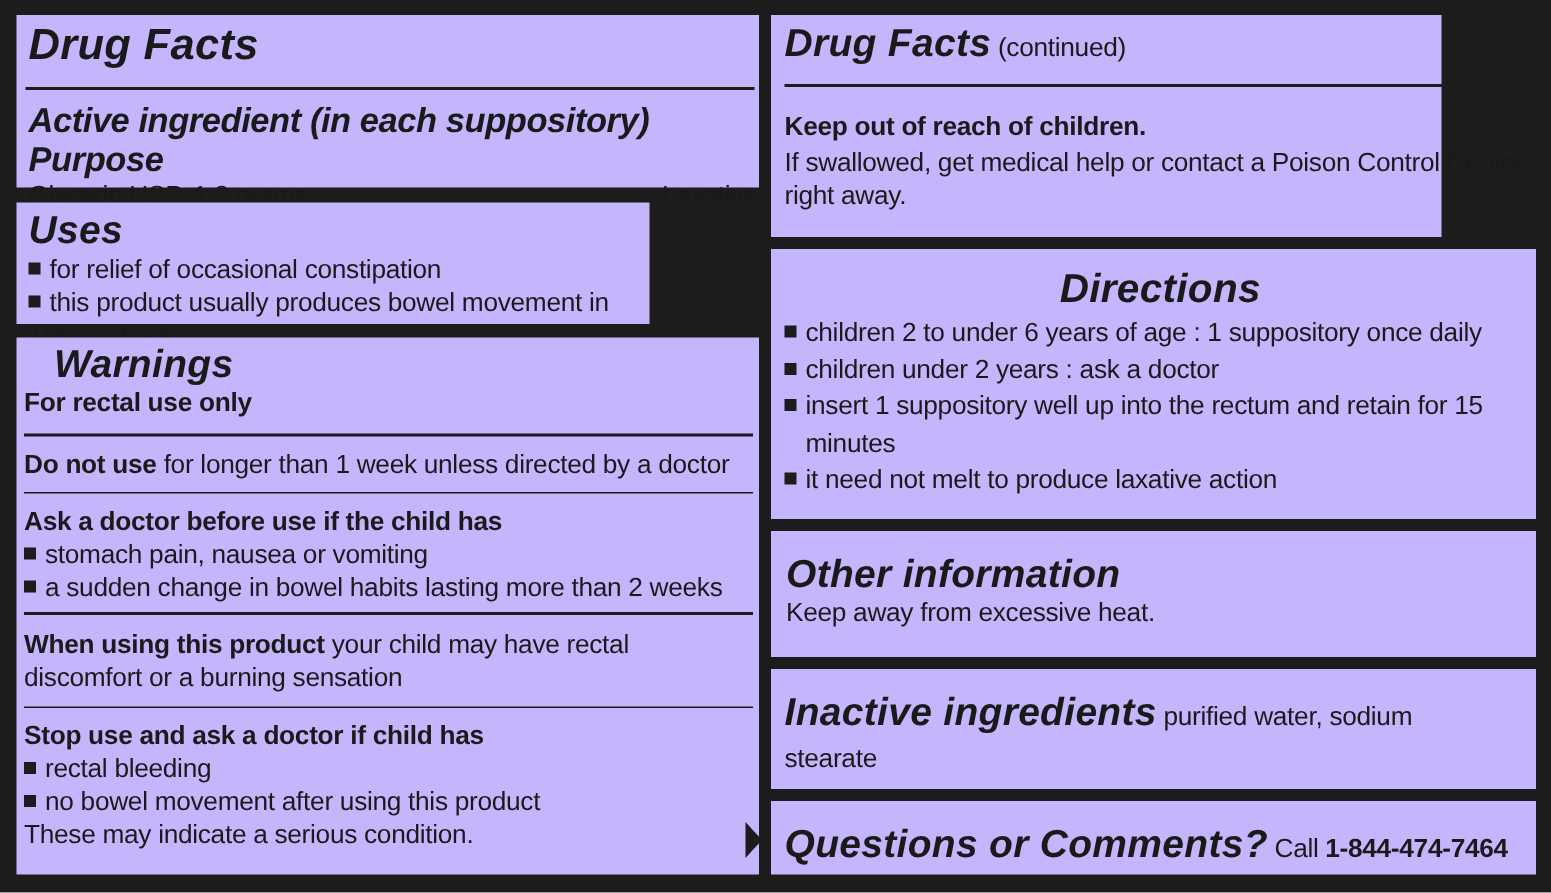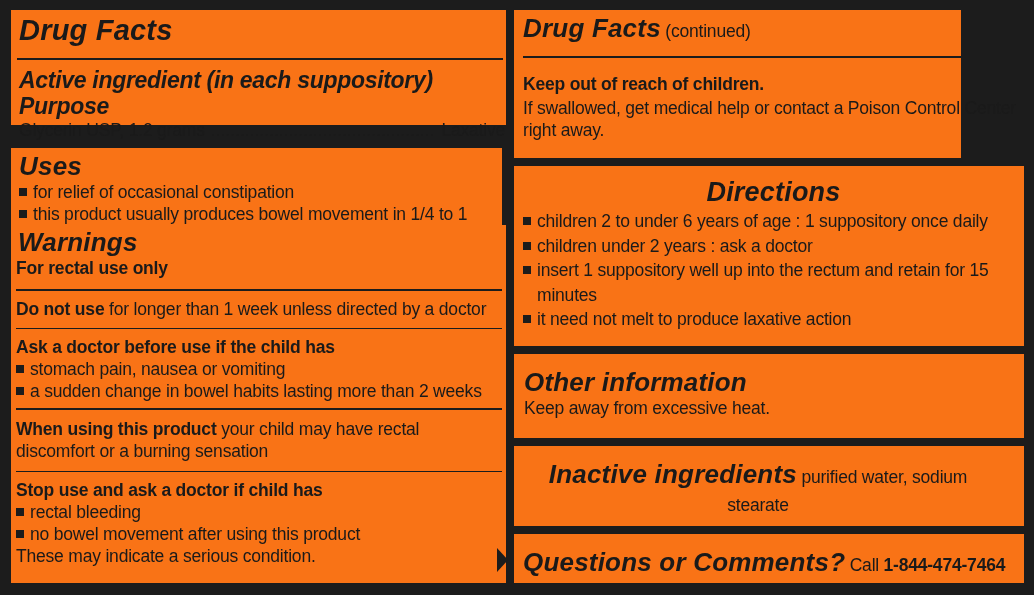--- a/index.html
+++ b/index.html
@@ -1,18 +1,18 @@
 <!DOCTYPE html>
 <html><head>
 <meta charset="utf-8">
 <style>
   html, body { margin: 0; padding: 0; background: #ffffff; }
   body { width: 1034px; height: 595px; overflow: hidden; position: relative; font-family: "Liberation Sans", sans-serif; color: #1a1a1a; }
   .frame { position: absolute; left: 0; top: 0; width: 1034px; height: 595px; background: #1c1c1c; }
-  .box { position: absolute; background: #f97316; box-sizing: border-box; }
+  .box { position: absolute; background: #c4b5fd; box-sizing: border-box; }
   .h-title { font-weight: bold; font-style: italic; font-size: 29px; line-height: 32px; letter-spacing: 0.2px; }
   .h-sub { font-weight: bold; font-style: italic; font-size: 23px; line-height: 26px; letter-spacing: -0.3px; }
   .t { font-size: 17.5px; line-height: 22px; transform-origin: left; letter-spacing: -0.2px; }
   .b { font-weight: bold; }
   .rule { height: 1.5px; background: #1c1c1c; }
   .bullet { display: inline-block; width: 8px; height: 8px; background: #1c1c1c; margin-right: 6px; vertical-align: 2px; }
   .row-dots { display: flex; align-items: flex-start; }
   .row-dots .dots { flex: 1; overflow: hidden; white-space: nowrap; margin: 0 6px; letter-spacing: 0; }
   .tri { position: absolute; left: 497px; top: 548px; width: 0; height: 0; border-top: 12px solid transparent; border-bottom: 12px solid transparent; border-left: 11px solid #1c1c1c; }
 </style>
@@ -25,28 +25,28 @@
   <div class="h-title" style="margin-left:2px;">Drug Facts</div>
   <div class="rule" style="width:486px; margin-top:12px;"></div>
   <div class="h-sub" style="margin-top:7px; margin-left:2px;">Active ingredient (in each suppository) Purpose</div>
   <div class="t row-dots" style="width:486px; margin-left:2px;">
     <span>Glycerin USP, 1.2 grams</span>
     <span class="dots">....................................................................................................</span>
     <span>Laxative</span>
   </div>
 </div>
 
-<div class="box" style="left:11px; top:148px; width:491px; height:81px; padding:3px 0 0 8px;">
+<div class="box" style="left:11px; top:135px; width:422px; height:81px; padding:3px 0 0 8px;">
   <div class="h-title" style="font-size:26px; line-height:30px;">Uses</div>
   <div class="t"><span class="bullet"></span><span>for relief of occasional constipation</span></div>
   <div class="t"><span class="bullet"></span><span>this product usually produces bowel movement in 1/4 to 1 hour</span></div>
 </div>
 
 <div class="box" style="left:11px; top:225px; width:495px; height:358px; padding:2px 0 0 5px;">
-  <div class="h-title" style="font-size:26px; line-height:30px; margin-left:2px;">Warnings</div>
+  <div class="h-title" style="font-size:26px; line-height:30px; margin-left:20px;">Warnings</div>
   <div class="t b">For rectal use only</div>
   <div class="rule" style="width:486px; margin-top:10px;"></div>
   <div class="t" style="margin-top:7px;"><span class="b">Do not use</span><span> for longer than 1 week unless directed by a doctor</span></div>
   <div class="rule" style="width:486px; margin-top:8px;"></div>
   <div class="t b" style="margin-top:7px;">Ask a doctor before use if the child has</div>
   <div class="t"><span class="bullet"></span><span>stomach pain, nausea or vomiting</span></div>
   <div class="t"><span class="bullet"></span><span>a sudden change in bowel habits lasting more than 2 weeks</span></div>
   <div class="rule" style="width:486px; margin-top:6px;"></div>
   <div class="t" style="margin-top:8px; width:486px;"><span class="b">When using this product</span><span> your child may have rectal discomfort or a burning sensation</span></div>
   <div class="rule" style="width:486px; margin-top:9px;"></div>
@@ -73,21 +73,21 @@
   <div class="t" style="line-height:24.5px;"><span class="bullet"></span><span>children under 2 years : ask a doctor</span></div>
   <div class="t" style="line-height:24.5px; width:460px; padding-left:14px; text-indent:-14px;"><span class="bullet"></span><span>insert 1 suppository well up into the rectum and retain for 15 minutes</span></div>
   <div class="t" style="line-height:24.5px;"><span class="bullet"></span><span>it need not melt to produce laxative action</span></div>
 </div>
 
 <div class="box" style="left:514px; top:354px; width:510px; height:84px; padding:13px 0 0 10px;">
   <div class="h-title" style="font-size:26px; line-height:30px;">Other information</div>
   <div class="t">Keep away from excessive heat.</div>
 </div>
 
-<div class="box" style="left:514px; top:446px; width:510px; height:80px; padding:12px 0 0 9px;text-align:center;">
+<div class="box" style="left:514px; top:446px; width:510px; height:80px; padding:12px 0 0 9px;">
   <div style="width:470px; line-height:28px;">
     <span class="h-title" style="font-size:26px;">Inactive ingredients</span>
     <span class="t">purified water, sodium stearate</span>
   </div>
 </div>
 
 <div class="box" style="left:514px; top:534px; width:510px; height:49px; padding:12px 0 0 9px;">
   <span class="h-title" style="font-size:26px;">Questions or Comments?</span>
   <span class="t">Call</span>
   <span class="t b">1-844-474-7464</span>

